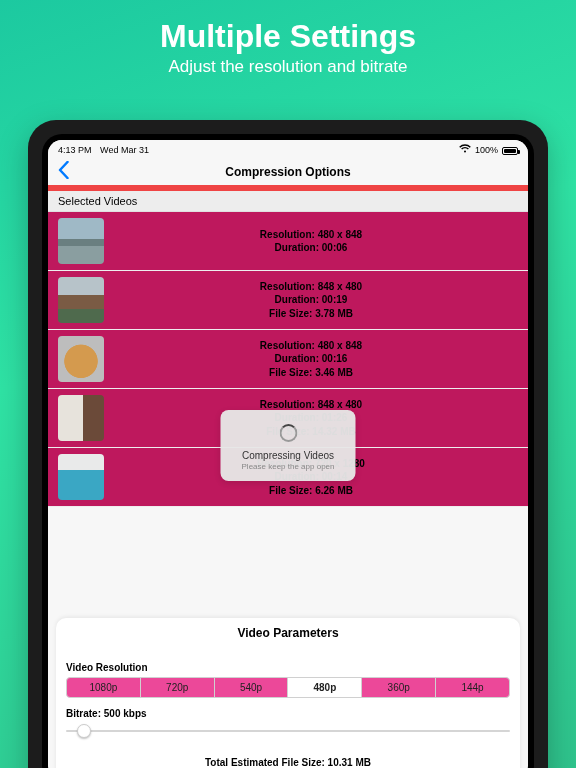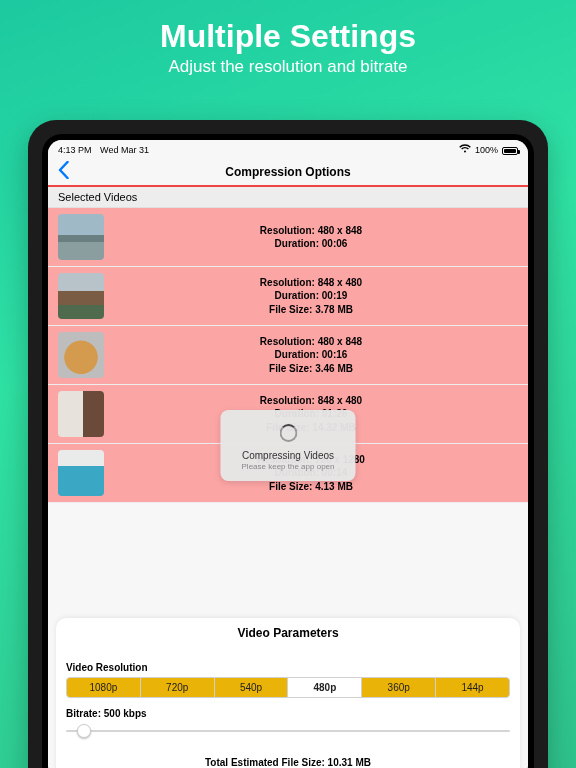--- a/index.html
+++ b/index.html
@@ -9,41 +9,41 @@
     .tablet{position:absolute;top:120px;left:50%;transform:translateX(-50%);width:520px;height:680px;background:#1c1c1c;border-radius:28px;padding:14px;box-shadow:0 10px 30px rgba(0,0,0,.25)}
     .bezel{width:100%;height:100%;background:#000;border-radius:20px;padding:6px}
     .screen{width:100%;height:100%;background:#f7f7f7;border-radius:14px;overflow:hidden;position:relative;font-size:11px;color:#000}
     .statusbar{display:flex;justify-content:space-between;align-items:center;padding:4px 10px;font-size:9px;color:#000;background:#f7f7f7}
     .status-left span{margin-right:6px}
     .status-right{display:flex;align-items:flex-end;gap:4px}
     .wifi,.batt,.battlbl{font-size:9px}
     .battbar{width:16px;height:8px;border:1px solid #000;border-radius:2px;position:relative}
     .battbar::after{content:"";position:absolute;right:-3px;top:2px;width:2px;height:4px;background:#000;border-radius:0 1px 1px 0}
     .battfill{position:absolute;inset:1px;background:#000;border-radius:1px}
-    .navbar{position:relative;text-align:center;padding:6px 10px;font-weight:700;font-size:12px;background:#f7f7f7;border-bottom:2px solid #ef4444}
+    .navbar{position:relative;text-align:center;padding:6px 10px;font-weight:700;font-size:12px;background:#f7f7f7;border-bottom:6px solid #ef4444}
     .backchevron{position:absolute;left:10px;top:50%;transform:translateY(-50%);color:#007aff;font-size:16px;font-weight:600}
     .sectionhdr{font-size:11px;padding:4px 10px;color:#000;background:#ededed;border-bottom:1px solid #e0e0e0}
-    .row{display:flex;align-items:center;padding:6px 10px;border-bottom:1px solid #eee;background:#fca5a5}
+    .row{display:flex;align-items:center;padding:6px 10px;border-bottom:1px solid #eee;background:#be185d}
     .thumb{width:46px;height:46px;border-radius:4px;flex-shrink:0;background:#ccc;overflow:hidden;position:relative}
     .meta{flex:1;text-align:center;font-size:10px;line-height:1.35;font-weight:600}
     .meta div{font-weight:700}
     
     .t1{background:linear-gradient(180deg,#9fb9c6 45%,#6a7f80 45% 60%,#8a9ea0 60%)}
     .t2{background:linear-gradient(180deg,#b7c3c9 40%,#7a5b44 40% 70%,#4f6a4d 70%)}
     .t3{background:radial-gradient(circle at 50% 55%,#d49a4e 0 48%,#bdbdbd 50%)}
     .t4{background:linear-gradient(90deg,#e7e3dc 55%,#6b4a39 55%)}
     .t5{background:linear-gradient(180deg,#e9eaea 35%,#3aa7c4 35%)}
     .overlay{position:absolute;top:270px;left:50%;transform:translateX(-50%);background:rgba(230,230,230,.96);border-radius:8px;width:135px;padding:14px 8px 10px;text-align:center;box-shadow:0 2px 6px rgba(0,0,0,.12)}
     .spinner{width:18px;height:18px;border:2px solid #999;border-top-color:#444;border-radius:50%;margin:0 auto 8px}
     .ov-title{font-size:10px;font-weight:500;color:#333}
     .ov-sub{font-size:8px;color:#888;margin-top:1px}
     .paramcard{position:absolute;left:8px;right:8px;bottom:0;background:#fff;border-radius:10px 10px 0 0;box-shadow:0 -1px 4px rgba(0,0,0,.08);padding:8px 10px 12px}
     .param-title{text-align:center;font-weight:700;font-size:12px;margin-bottom:22px}
     .label{font-size:10px;font-weight:700;margin-bottom:4px}
-    .seg{display:flex;border:1px solid #d0d0d0;border-radius:4px;overflow:hidden;background:#eab308}
+    .seg{display:flex;border:1px solid #d0d0d0;border-radius:4px;overflow:hidden;background:#ec4899}
     .seg div{flex:1;text-align:center;font-size:10px;padding:4px 0;border-right:1px solid #d0d0d0;color:#222}
     .seg div:last-child{border-right:none}
     .seg .sel{background:#fff;font-weight:600}
     .bitrate-row{margin-top:10px}
     .slider{position:relative;height:16px;margin-top:2px}
     .track{position:absolute;top:50%;left:0;right:0;height:2px;background:#d5d5d5;border-radius:2px;transform:translateY(-50%)}
     .knob{position:absolute;top:50%;left:4%;width:14px;height:14px;background:#fff;border-radius:50%;border:1px solid #ccc;box-shadow:0 1px 2px rgba(0,0,0,.25);transform:translate(-50%,-50%)}
     .est{text-align:center;font-size:10px;font-weight:700;margin-top:18px}
   </style>
 </head>
@@ -114,21 +114,21 @@
           <div>Resolution: 848 x 480</div>
           <div>Duration: 01:26</div>
           <div>File Size: 14.32 MB</div>
         </div>
       </div>
       <div class="row">
         <div class="thumb t5"></div>
         <div class="meta">
           <div>Resolution: 720 x 1280</div>
           <div>Duration: 00:14</div>
-          <div>File Size: 4.13 MB</div>
+          <div>File Size: 6.26 MB</div>
         </div>
       </div>
 
       <div class="overlay">
         <div class="spinner"></div>
         <div class="ov-title">Compressing Videos</div>
         <div class="ov-sub">Please keep the app open</div>
       </div>
 
       <div class="paramcard">

